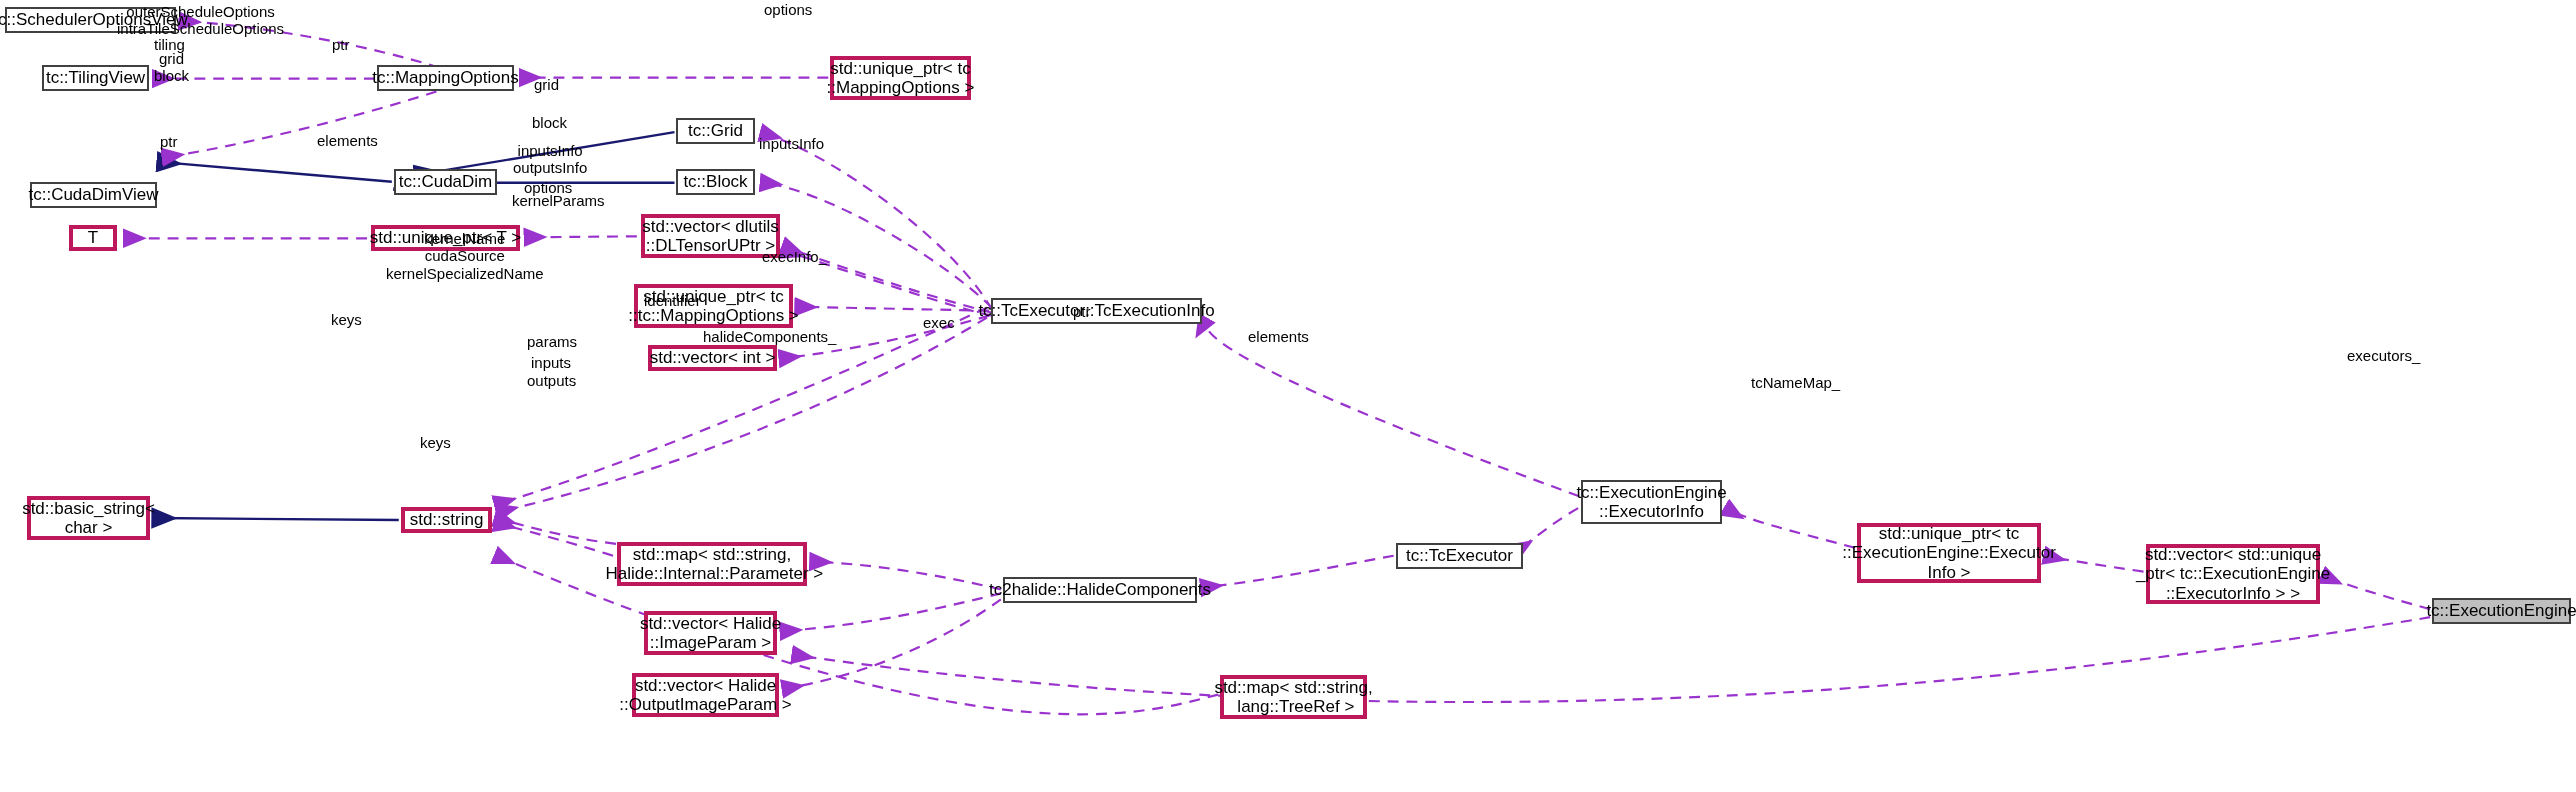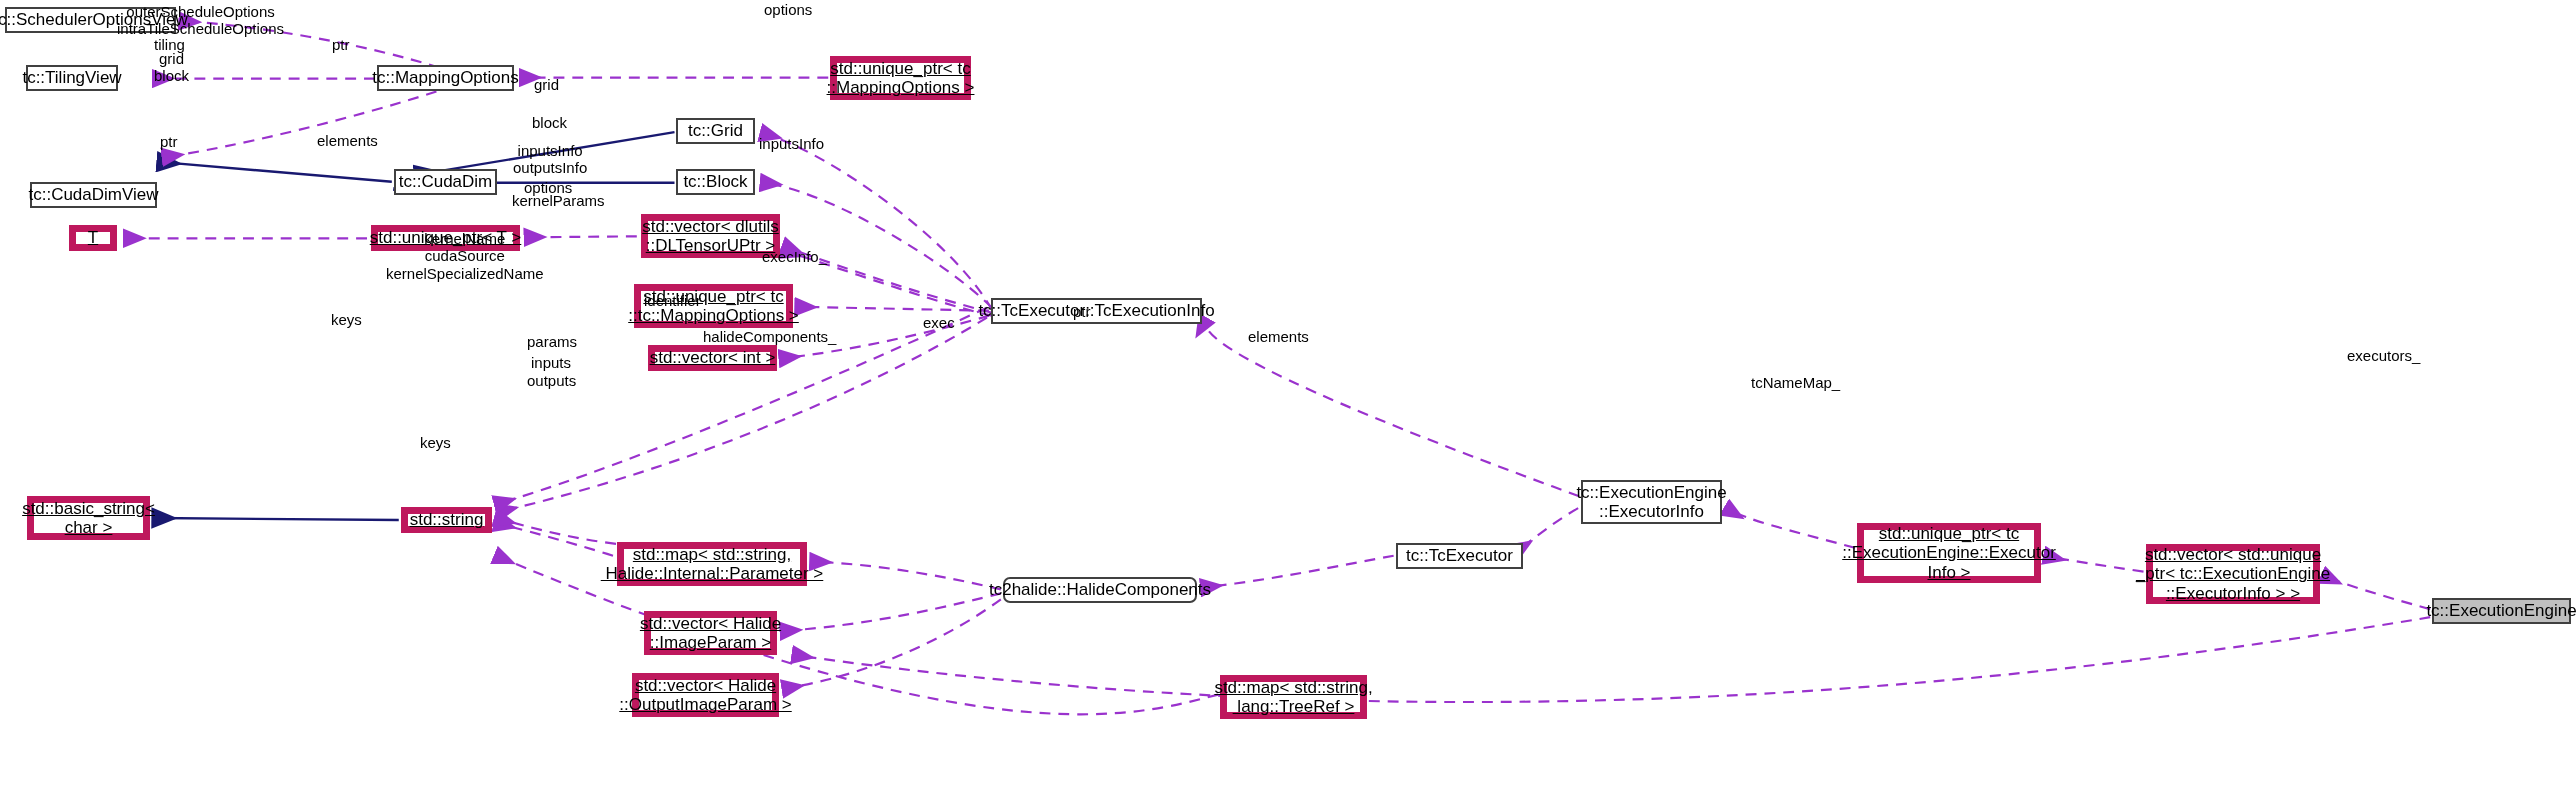--- a/index.html
+++ b/index.html
@@ -32,22 +32,21 @@
     text-align: center;
     font-size: 17px;
     line-height: 1.12;
     color: #000000;
     background: #ffffff;
     white-space: pre;
     padding: 1px 6px;
   }
   
   .node.tpl {
-    border: 7px solid #be185d;
-    text-decoration: underline;
+    border: 4px solid #be185d;
   }
   
   .node.cls {
     border: 2px solid #404040;
   }
   
   .node.focus {
     border: 2px solid #404040;
     background: #bfbfbf;
   }
@@ -110,21 +109,21 @@
       <path d="M1009,604 C960,640 880,680 790,694" marker-end="url(#arrUse)"></path>
       <path d="M1228,700 C1150,720 1000,770 500,560" marker-end="url(#arrUse)"></path>
       <path d="M618,560 C570,545 520,532 500,527" marker-end="url(#arrUse)"></path>
       <path d="M640,550 C580,545 530,530 500,522" marker-end="url(#arrUse)"></path>
       <path d="M995,310 C800,400 600,480 500,508" marker-end="url(#arrUse)"></path>
     </g>
   </svg>
 
   <div id="nodes">
       <div class="node cls" style="left: 5px; top: 7px; width: 171px; height: 26px;">tc::SchedulerOptionsView</div>
-      <div class="node cls" style="left: 26px; top: 65px; width: 92px; height: 26px;">tc::TilingView</div>
+      <div class="node cls" style="left: 42px; top: 65px; width: 107px; height: 26px;">tc::TilingView</div>
       <div class="node cls" style="left: 377px; top: 65px; width: 137px; height: 26px;">tc::MappingOptions</div>
       <div class="node tpl" style="left: 830px; top: 56px; width: 141px; height: 44px;">std::unique_ptr&lt; tc
 ::MappingOptions &gt;</div>
       <div class="node cls" style="left: 30px; top: 147px; width: 127px; height: 26px; margin-top: 35px;">tc::CudaDimView</div>
       <div class="node cls" style="left: 394px; top: 169px; width: 103px; height: 26px;">tc::CudaDim</div>
       <div class="node cls" style="left: 676px; top: 118px; width: 79px; height: 26px;">tc::Grid</div>
       <div class="node cls" style="left: 676px; top: 169px; width: 79px; height: 26px;">tc::Block</div>
       <div class="node tpl" style="left: 69px; top: 225px; width: 48px; height: 26px;">T</div>
       <div class="node tpl" style="left: 371px; top: 225px; width: 149px; height: 26px; text-align: center;">std::unique_ptr&lt; T &gt;</div>
       <div class="node tpl" style="left: 641px; top: 214px; width: 139px; height: 44px;">std::vector&lt; dlutils
@@ -135,21 +134,21 @@
       <div class="node cls" style="left: 991px; top: 298px; width: 211px; height: 26px;">tc::TcExecutor::TcExecutionInfo</div>
       <div class="node tpl" style="left: 27px; top: 496px; width: 123px; height: 44px;">std::basic_string&lt;
 char &gt;</div>
       <div class="node tpl" style="left: 401px; top: 507px; width: 91px; height: 26px;">std::string</div>
       <div class="node tpl" style="left: 617px; top: 542px; width: 190px; height: 44px;">std::map&lt; std::string,
  Halide::Internal::Parameter &gt;</div>
       <div class="node tpl" style="left: 644px; top: 611px; width: 133px; height: 44px;">std::vector&lt; Halide
 ::ImageParam &gt;</div>
       <div class="node tpl" style="left: 632px; top: 673px; width: 147px; height: 44px;">std::vector&lt; Halide
 ::OutputImageParam &gt;</div>
-      <div class="node cls" style="left: 1003px; top: 577px; width: 194px; height: 26px; border-radius: 7px;">tc2halide::HalideComponents</div>
+      <div class="node cls" style="left: 1003px; top: 577px; width: 194px; height: 26px;">tc2halide::HalideComponents</div>
       <div class="node tpl" style="left: 1220px; top: 675px; width: 147px; height: 44px;">std::map&lt; std::string,
  lang::TreeRef &gt;</div>
       <div class="node cls" style="left: 1396px; top: 543px; width: 127px; height: 26px;">tc::TcExecutor</div>
       <div class="node cls" style="left: 1581px; top: 480px; width: 141px; height: 44px;">tc::ExecutionEngine
 ::ExecutorInfo</div>
       <div class="node tpl" style="left: 1857px; top: 523px; width: 184px; height: 60px;">std::unique_ptr&lt; tc
 ::ExecutionEngine::Executor
 Info &gt;</div>
       <div class="node tpl" style="left: 2146px; top: 544px; width: 174px; height: 60px;">std::vector&lt; std::unique
 _ptr&lt; tc::ExecutionEngine

